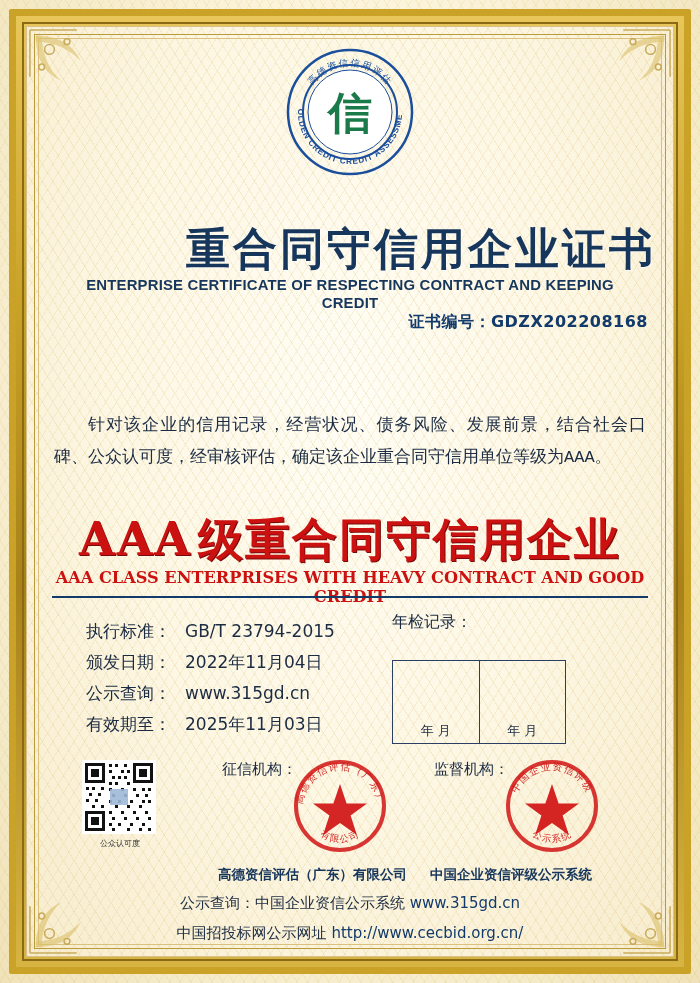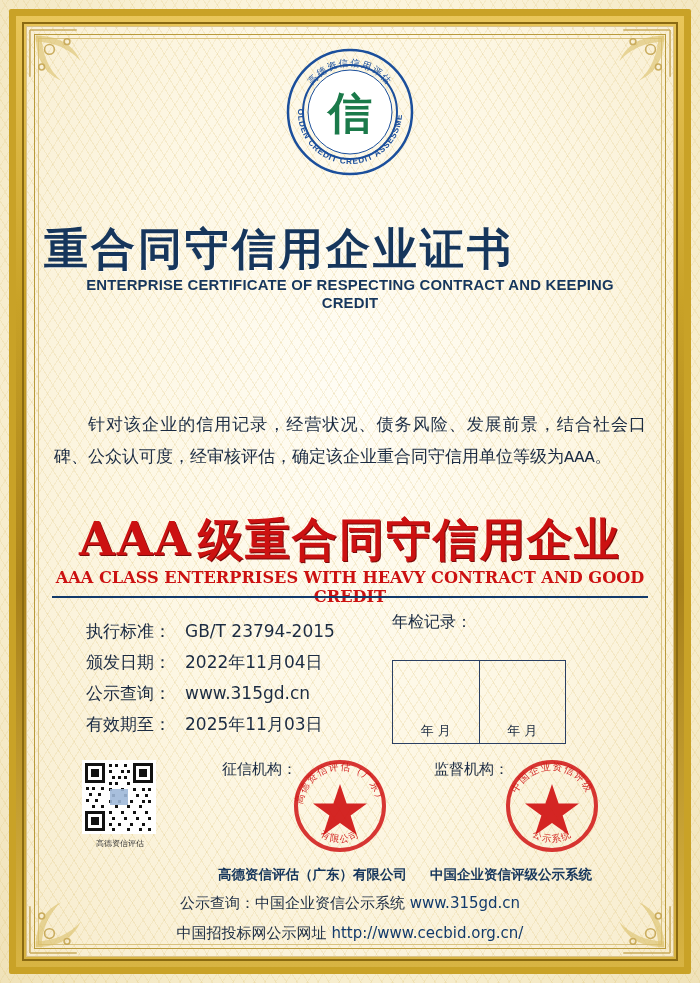--- a/index.html
+++ b/index.html
@@ -65,21 +65,21 @@
   
   .logo-wrap {
     position: absolute; left: 50%; top: 6px; transform: translateX(-50%);
     width: 132px; height: 132px;
   }
   .logo-wrap svg { display:block; width: 132px; height: 132px; }
 
   
   .title-cn {
     position: absolute; top: 180px; left: 0; right: 0;
-    text-align: left;
+    text-align: right;
     font-family: "DejaVu Sans", sans-serif;
     font-size: 44px; font-weight: bold;
     letter-spacing: 3px;
     color: #16365c;
     text-shadow: 1px 1px 0 rgba(255,255,255,0.6);
   }
   .title-en {
     position: absolute; top: 236px; left: 0; right: 0;
     text-align: center;
     font-size: 15.5px; font-weight: bold;
@@ -301,20 +301,23 @@
           <textPath href="#arcBottom" startOffset="50%" text-anchor="middle">GOLDEN CREDIT CREDIT ASSESSMENT</textPath>
         </text>
         <rect x="46" y="42" width="40" height="46" fill="none"></rect>
         <text x="66" y="82" text-anchor="middle" font-family="DejaVu Sans, sans-serif" font-size="44" font-weight="bold" fill="#1b7a4a">信</text>
       </svg>
     </div>
 
     <div class="title-cn">重合同守信用企业证书</div>
     <div class="title-en">ENTERPRISE CERTIFICATE OF RESPECTING CONTRACT AND KEEPING CREDIT</div>
 
+    <div class="cert-no">
+      <span>证书编号：</span><span>GDZX202208168</span>
+    </div>
 
 
     <div class="body-text">针对该企业的信用记录，经营状况、债务风险、发展前景，结合社会口碑、公众认可度，经审核评估，确定该企业重合同守信用单位等级为AAA。</div>
 
     <div class="award-cn">
       <span class="aaa">AAA</span><span>级重合同守信用企业</span>
     </div>
     <div class="award-en">AAA CLASS ENTERPRISES WITH HEAVY CONTRACT AND GOOD CREDIT</div>
     <div class="rule"></div>
 
@@ -411,21 +414,21 @@
           <rect x="30" y="68" width="3" height="3"></rect>
             <rect x="45" y="68" width="3" height="3"></rect>
             <rect x="57" y="68" width="3" height="3"></rect>
             <rect x="66" y="68" width="3" height="3"></rect>
         </g>
         <g fill="#9fb8d8" opacity="0.9">
           <rect x="28" y="29" width="18" height="16"></rect>
         </g>
       </svg>
     </div>
-    <div class="qr-caption">高德资信评估</div>
+    <div class="qr-caption">公众认可度</div>
 
     <div class="seal-group seal-left">
       <div class="seal-label">征信机构：</div>
       <div class="seal">
         <svg viewBox="0 0 104 104">
           <defs>
               <path id="sealArc1" d="M 14 54 A 38 38 0 0 1 90 54"></path>
           <path id="sealArc1b" d="M 18 54 A 34 34 0 0 0 86 54"></path>
             </defs>
           <circle cx="52" cy="52" r="44" fill="none" stroke="#d01414" stroke-width="4" opacity="0.85"></circle>

